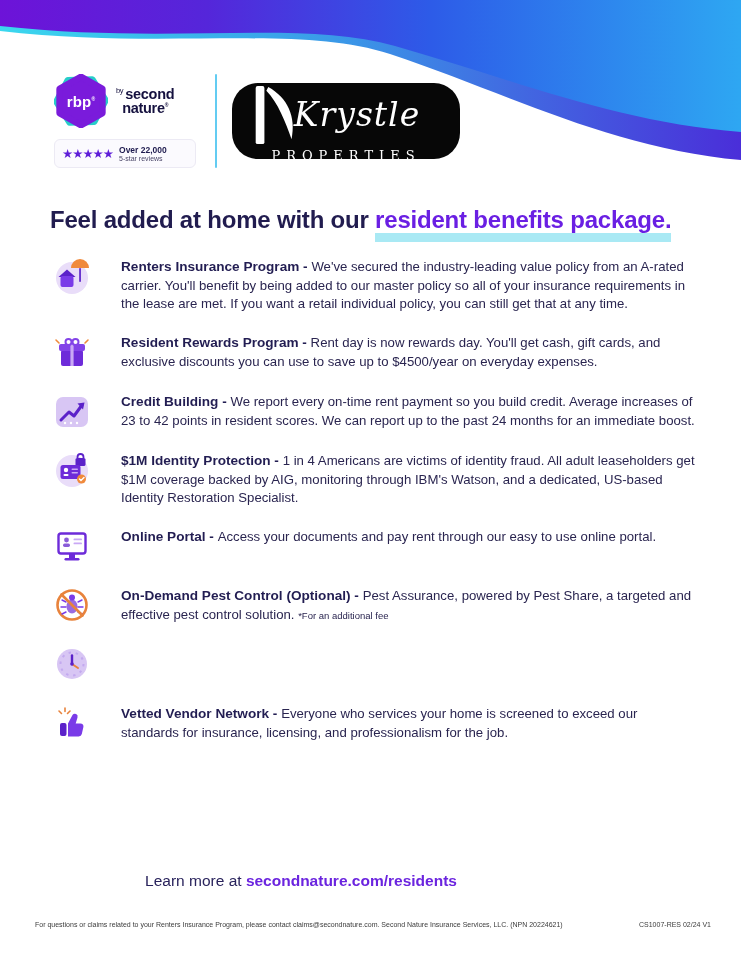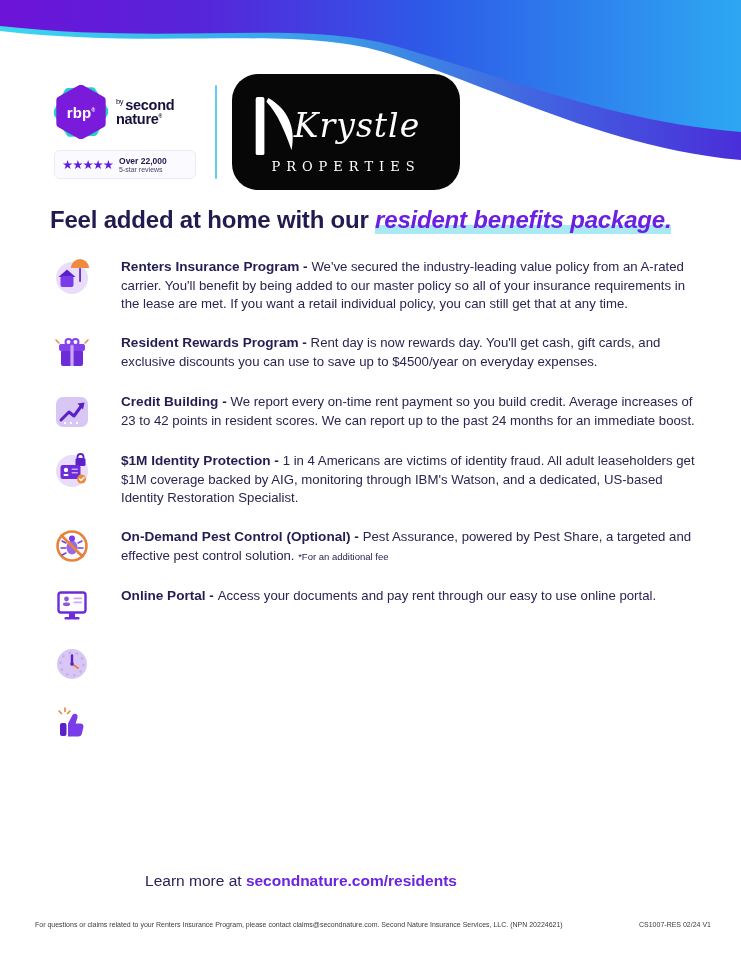--- a/index.html
+++ b/index.html
@@ -11,37 +11,37 @@
   .header svg.wave { position:absolute; top:0; left:0; }
 
   
   .logo-row { position:absolute; top:74px; left:54px; display:flex; align-items:center; gap:15px; z-index:2; }
   .rbp-block { display:flex; flex-direction:column; width:146px; }
   .rbp-top { display:flex; align-items:center; gap:8px; }
   .rbp-badge { position:relative; width:54px; height:54px; flex:none; }
   .rbp-badge svg { display:block; }
   .rbp-text { position:absolute; top:50%; left:50%; transform:translate(-50%,-50%); color:#fff; font-weight:bold; font-size:15px; letter-spacing:.2px; }
   .rbp-text sup { font-size:5px; }
-  .byline { text-align:left; color:#15113F; font-weight:bold; font-size:14.5px; line-height:.95; letter-spacing:-.3px; }
+  .byline { text-align:center; color:#15113F; font-weight:bold; font-size:14.5px; line-height:.95; letter-spacing:-.3px; }
   .byline .by { font-size:7.5px; font-weight:normal; vertical-align:6px; margin-right:2px; }
   .byline sup { font-size:5px; }
   .rating-card { margin-top:11px; display:flex; align-items:center; gap:6px; background:#FBFAFE; border:1px solid #ECEAF4; border-radius:6px; padding:5px 7px; width:142px; }
   .stars { color:#5F1ED8; font-size:12.5px; letter-spacing:-1px; white-space:nowrap; }
   .rating-lines { display:flex; flex-direction:column; }
   .rating-l1 { font-size:8.5px; font-weight:bold; color:#1E1A4E; }
   .rating-l2 { font-size:7px; color:#4A4668; }
   .divider { width:2px; height:94px; background:#63CCF2; border-radius:1px; flex:none; }
-  .partner-box { width:228px; height:116px; background:#070707; border-radius:26px; display:flex; flex-direction:column; align-items:center; justify-content:center; padding-top:4px; }
+  .partner-box { width:228px; height:76px; background:#070707; border-radius:26px; display:flex; flex-direction:column; align-items:center; justify-content:center; padding-top:4px; }
   .partner-top { display:flex; align-items:center; margin-left:-18px; }
   .partner-name { font-family:"DejaVu Serif", serif; font-style:italic; font-size:33px; color:#fff; margin-left:-6px; letter-spacing:1px; }
   .partner-sub { font-family:"DejaVu Serif", serif; font-size:13px; color:#fff; letter-spacing:6px; margin-top:2px; }
 
   
   .headline { margin:16px 48px 0 50px; font-size:24px; font-weight:600; color:#211C4F; letter-spacing:-.2px; }
-  .headline .hl { color:#6A1FE3; font-weight:800; background:linear-gradient(#A9E9F4,#A9E9F4) no-repeat left bottom / 100% 9px; padding-bottom:1px;font-style:italic; }
+  .headline .hl { color:#6A1FE3; font-weight:800; background:linear-gradient(#A9E9F4,#A9E9F4) no-repeat left bottom / 100% 9px; padding-bottom:9px; }
 
   
   .benefits { margin:24px 46px 0 52px; }
   .benefit { display:flex; gap:29px; margin-bottom:21px; align-items:flex-start; }
   .b-icon { flex:none; width:40px; height:40px; margin-top:-2px; }
   .b-text { font-size:13.2px; line-height:1.38; color:#2A2550; width:588px; }
   .b-title { font-weight:bold; color:#221D52; font-size:13.6px; }
   .b-note { font-size:9.5px; }
 
   
@@ -173,62 +173,65 @@
         <circle cx="29.5" cy="29" r="4.5" fill="#F08A3C"></circle>
         <path d="M27.5 29 l1.5 1.5 l3 -3" stroke="#fff" stroke-width="1.4" fill="none" stroke-linecap="round"></path>
       </svg>
       <div class="b-text">
         <span class="b-title">$1M Identity Protection - </span><span>1 in 4 Americans are victims of identity fraud. All adult leaseholders get $1M coverage backed by AIG, monitoring through IBM's Watson, and a dedicated, US-based Identity Restoration Specialist.</span>
       </div>
     </div>
 
     <div class="benefit">
       <svg class="b-icon" viewBox="0 0 40 40">
-        <circle cx="20" cy="20" r="14.5" fill="#fff" stroke="#E8833C" stroke-width="2.6"></circle>
-        <ellipse cx="20" cy="21.5" rx="5.5" ry="7" fill="#9A6BE0"></ellipse>
-        <circle cx="20" cy="12.5" r="3" fill="#7A3BE8"></circle>
-        <path d="M14 17 l-4 -2 M14 22 h-5 M14 27 l-4 2 M26 17 l4 -2 M26 22 h5 M26 27 l4 2" stroke="#7A3BE8" stroke-width="1.4" stroke-linecap="round"></path>
-        <line x1="9.5" y1="9.5" x2="30.5" y2="30.5" stroke="#E8833C" stroke-width="2.6" stroke-linecap="round"></line>
-      </svg>
-      <div class="b-text">
-        <span class="b-title">On-Demand Pest Control (Optional) - </span><span>Pest Assurance, powered by Pest Share, a targeted and effective pest control solution. </span><span class="b-note">*For an additional fee</span>
-      </div>
-    </div>
-
-    <div class="benefit">
-      <svg class="b-icon" viewBox="0 0 40 40">
         <rect x="6.5" y="7.5" width="27" height="20" rx="2.5" fill="none" stroke="#6D2BD9" stroke-width="2.4"></rect>
         <circle cx="14.5" cy="14" r="2.4" fill="#8A5BD8"></circle>
         <rect x="11" y="17.5" width="7" height="3.4" rx="1.7" fill="#8A5BD8"></rect>
         <rect x="21.5" y="12.5" width="8.5" height="1.8" rx="0.9" fill="#C9A8F5"></rect>
         <rect x="21.5" y="16.5" width="8.5" height="1.8" rx="0.9" fill="#C9A8F5"></rect>
         <rect x="17" y="27.5" width="6" height="4.5" fill="#6D2BD9"></rect>
         <rect x="12.5" y="32" width="15" height="2.6" rx="1.3" fill="#6D2BD9"></rect>
       </svg>
       <div class="b-text">
         <span class="b-title">Online Portal - </span><span>Access your documents and pay rent through our easy to use online portal.</span>
       </div>
     </div>
 
     <div class="benefit">
       <svg class="b-icon" viewBox="0 0 40 40">
+        <circle cx="20" cy="20" r="14.5" fill="#fff" stroke="#E8833C" stroke-width="2.6"></circle>
+        <ellipse cx="20" cy="21.5" rx="5.5" ry="7" fill="#9A6BE0"></ellipse>
+        <circle cx="20" cy="12.5" r="3" fill="#7A3BE8"></circle>
+        <path d="M14 17 l-4 -2 M14 22 h-5 M14 27 l-4 2 M26 17 l4 -2 M26 22 h5 M26 27 l4 2" stroke="#7A3BE8" stroke-width="1.4" stroke-linecap="round"></path>
+        <line x1="9.5" y1="9.5" x2="30.5" y2="30.5" stroke="#E8833C" stroke-width="2.6" stroke-linecap="round"></line>
+      </svg>
+      <div class="b-text">
+        <span class="b-title">On-Demand Pest Control (Optional) - </span><span>Pest Assurance, powered by Pest Share, a targeted and effective pest control solution. </span><span class="b-note">*For an additional fee</span>
+      </div>
+    </div>
+
+    <div class="benefit">
+      <svg class="b-icon" viewBox="0 0 40 40">
         <circle cx="20" cy="20" r="15" fill="#D8C6F4"></circle>
         <circle cx="20" cy="20" r="11.5" fill="none" stroke="#C3A9EF" stroke-width="2" stroke-dasharray="2.4 4.8"></circle>
         <line x1="20" y1="20" x2="20" y2="11.5" stroke="#5B21C9" stroke-width="2.4" stroke-linecap="round"></line>
         <line x1="20" y1="20" x2="26" y2="24" stroke="#E8833C" stroke-width="2" stroke-linecap="round"></line>
         <circle cx="20" cy="20" r="1.8" fill="#5B21C9"></circle>
       </svg>
     </div>
 
     <div class="benefit">
       <svg class="b-icon" viewBox="0 0 40 40">
         <path d="M7 8 l2.5 2.5 M13 5 v3.5 M18 8 l-2.5 2.5" stroke="#E8833C" stroke-width="1.6" stroke-linecap="round"></path>
         <rect x="8" y="20" width="6.5" height="13" rx="2" fill="#5B21C9"></rect>
         <path d="M16 20.5 l4.5 -8.5 a2.8 2.8 0 0 1 5 2.4 l-1.8 6 h4.8 a3 3 0 0 1 2.9 3.7 l-1.6 6.8 a3.2 3.2 0 0 1 -3.1 2.5 h-10.7 Z" fill="#7A3BE8"></path>
       </svg>
+      <div class="b-text">
+        <span class="b-title">Vetted Vendor Network - </span><span>Everyone who services your home is screened to exceed our standards for insurance, licensing, and professionalism for the job.</span>
+      </div>
     </div>
 
   </div>
 
   <div class="learn-more">
     <span>Learn more at </span><span class="link">secondnature.com/residents</span>
   </div>
 
   <div class="fineprint">
     <span>For questions or claims related to your Renters Insurance Program, please contact claims@secondnature.com. Second Nature Insurance Services, LLC. (NPN 20224621)</span>

